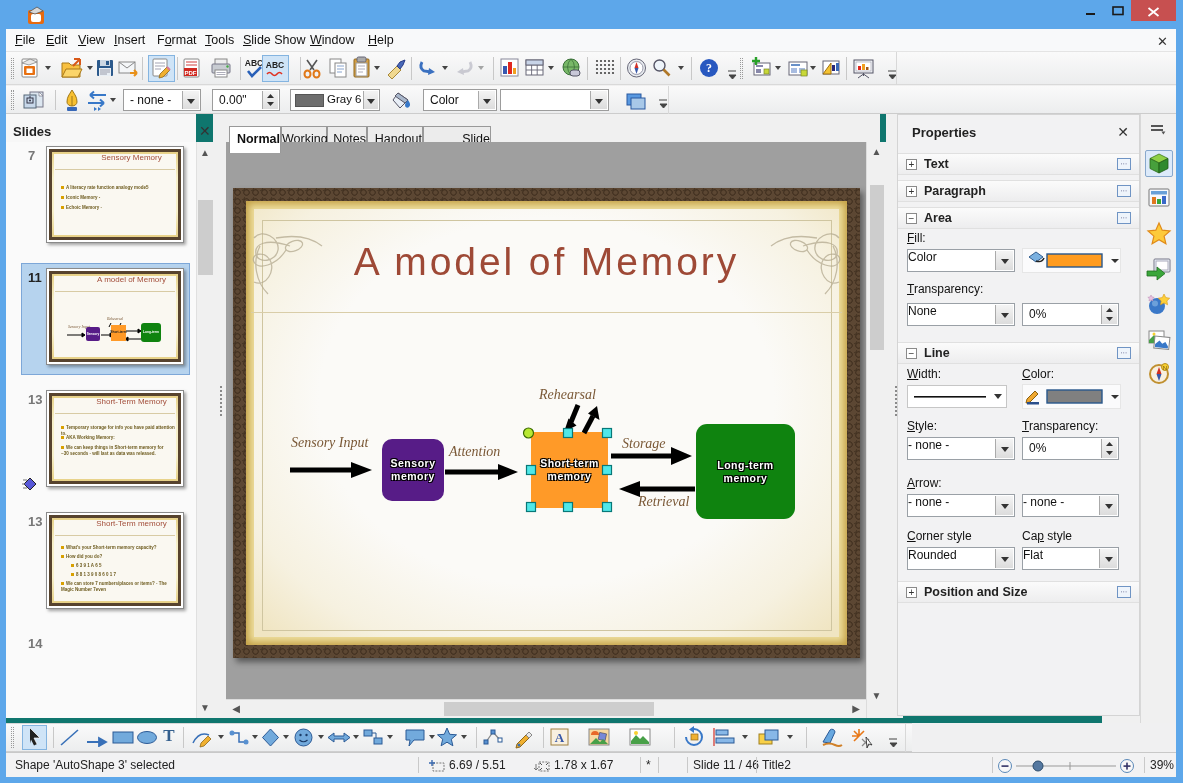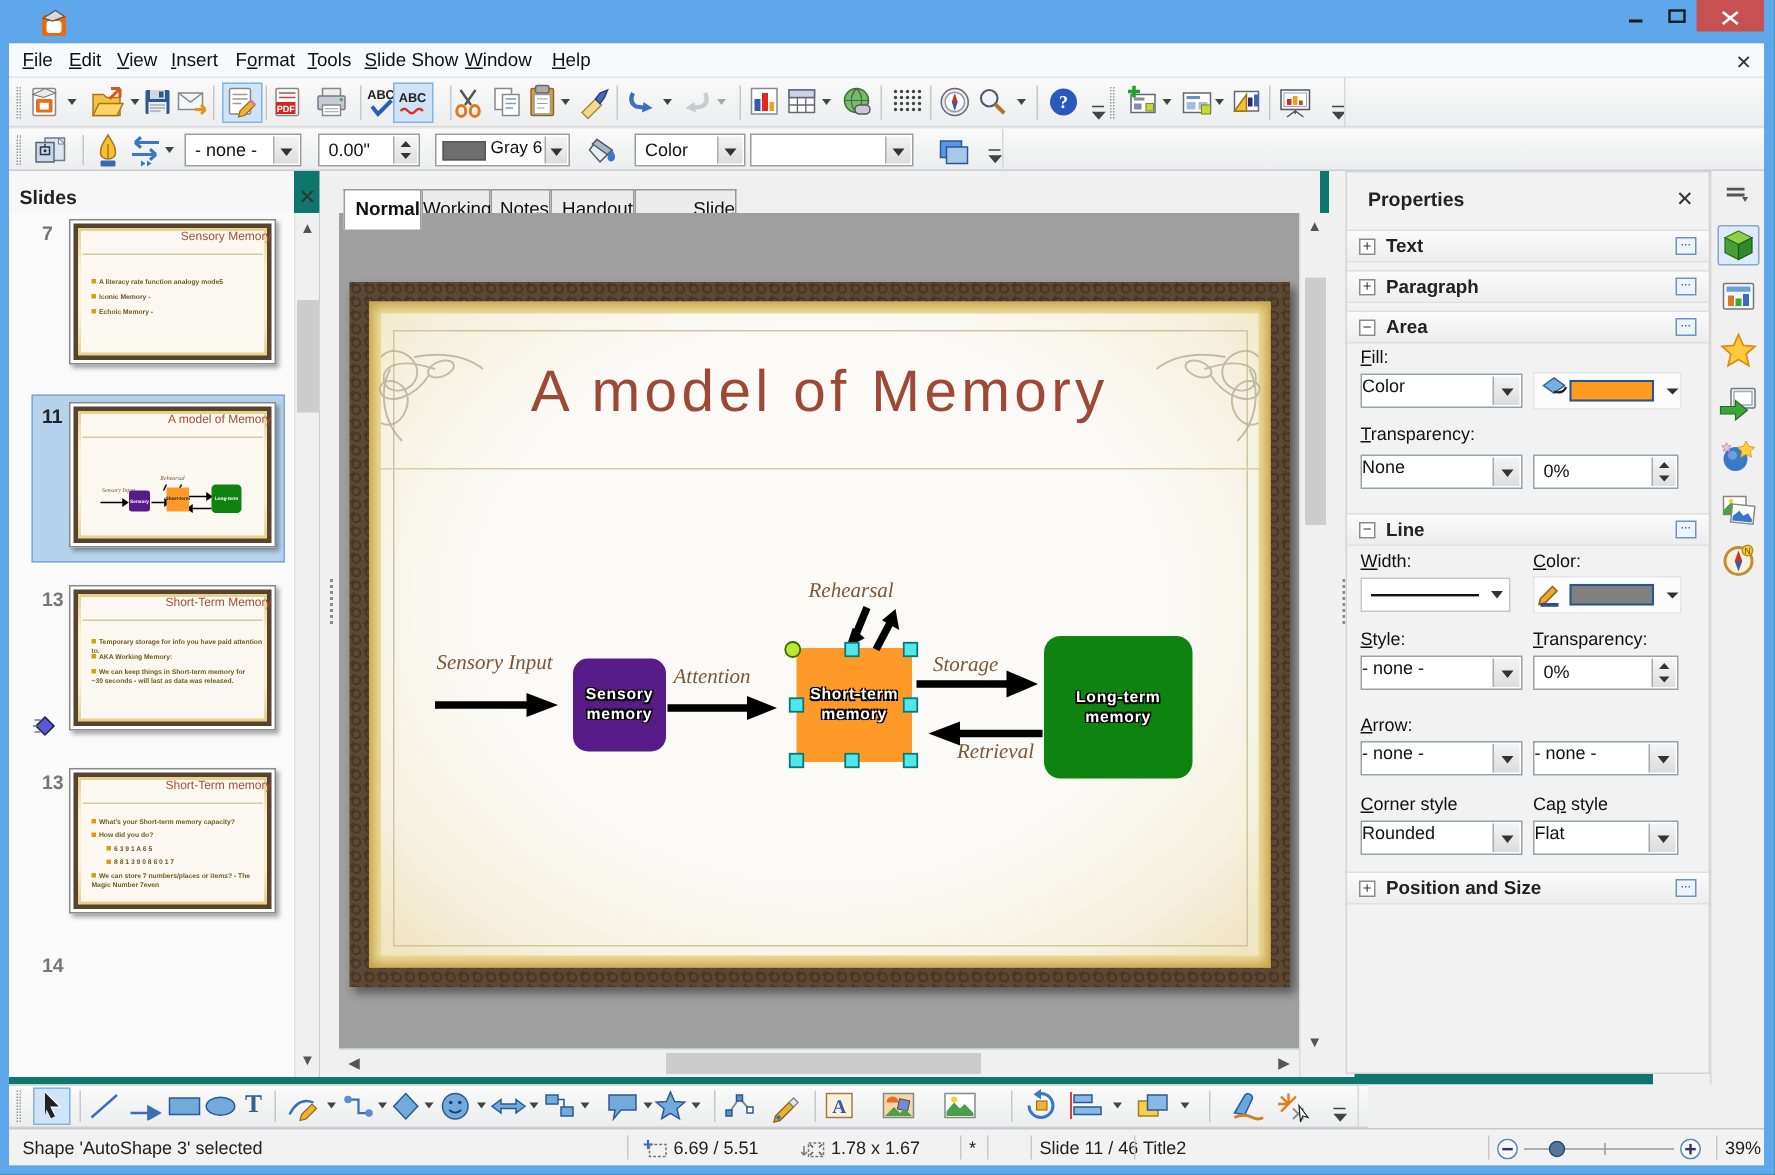--- a/index.html
+++ b/index.html
@@ -29,21 +29,21 @@
 
 #slidespanel{left:0;top:0;width:190px;height:604px;background:#f7f7f7;}
 #slideshdr{left:7px;top:10px;font-size:13px;font-weight:bold;color:#222;}
 #slidesx{left:193px;top:9px;font-size:14px;color:#333;}
 #thumbs{left:0;top:28px;width:190px;height:576px;background:#fafafa;overflow:hidden;}
 .snum{position:absolute;font-size:13px;font-weight:bold;color:#777;}
 .thumb{position:absolute;left:40px;width:138px;height:97px;background:#fff;border:1px solid #8a8a8a;box-shadow:2px 2px 3px rgba(0,0,0,0.35);padding:2px;}
 .mini{position:relative;width:100%;height:100%;background:#57432e;}
 .mini .gold{position:absolute;inset:3px;background:linear-gradient(#e7d187,#f7f0c9 30%,#f7f0c9 70%,#e7d187);}
 .mini .pap{position:absolute;inset:5px;background:#faf8f1;}
-.mini .ttl{position:absolute;left:11px;right:0;top:3.5px;text-align:right;font-size:8px;color:#a34f3b;margin-left:22px;}
+.mini .ttl{position:absolute;left:11px;right:0;top:3.5px;text-align:center;font-size:8px;color:#a34f3b;margin-left:22px;}
 .mini .tl{position:absolute;left:6px;right:6px;top:20px;border-top:1px solid #d8cba4;}
 .mini .b{position:absolute;font-size:4.5px;color:#6d5b1e;font-weight:bold;line-height:5.5px;}
 .mini .b i{display:inline-block;width:3px;height:3px;background:#d8a000;margin-right:2px;}
 #sel11{left:15px;top:121px;width:169px;height:112px;background:#b6d3ee;border:1px solid #7da7d8;}
 
 .sb{background:#f0f0f0;}
 .sbthumb{position:absolute;background:#cdcdcd;}
 .sbarr{position:absolute;font-size:10px;color:#555;text-align:center;width:100%;}
 #slsb{left:190px;top:28px;width:17px;height:576px;border-left:1px solid #e0e0e0;}
 

